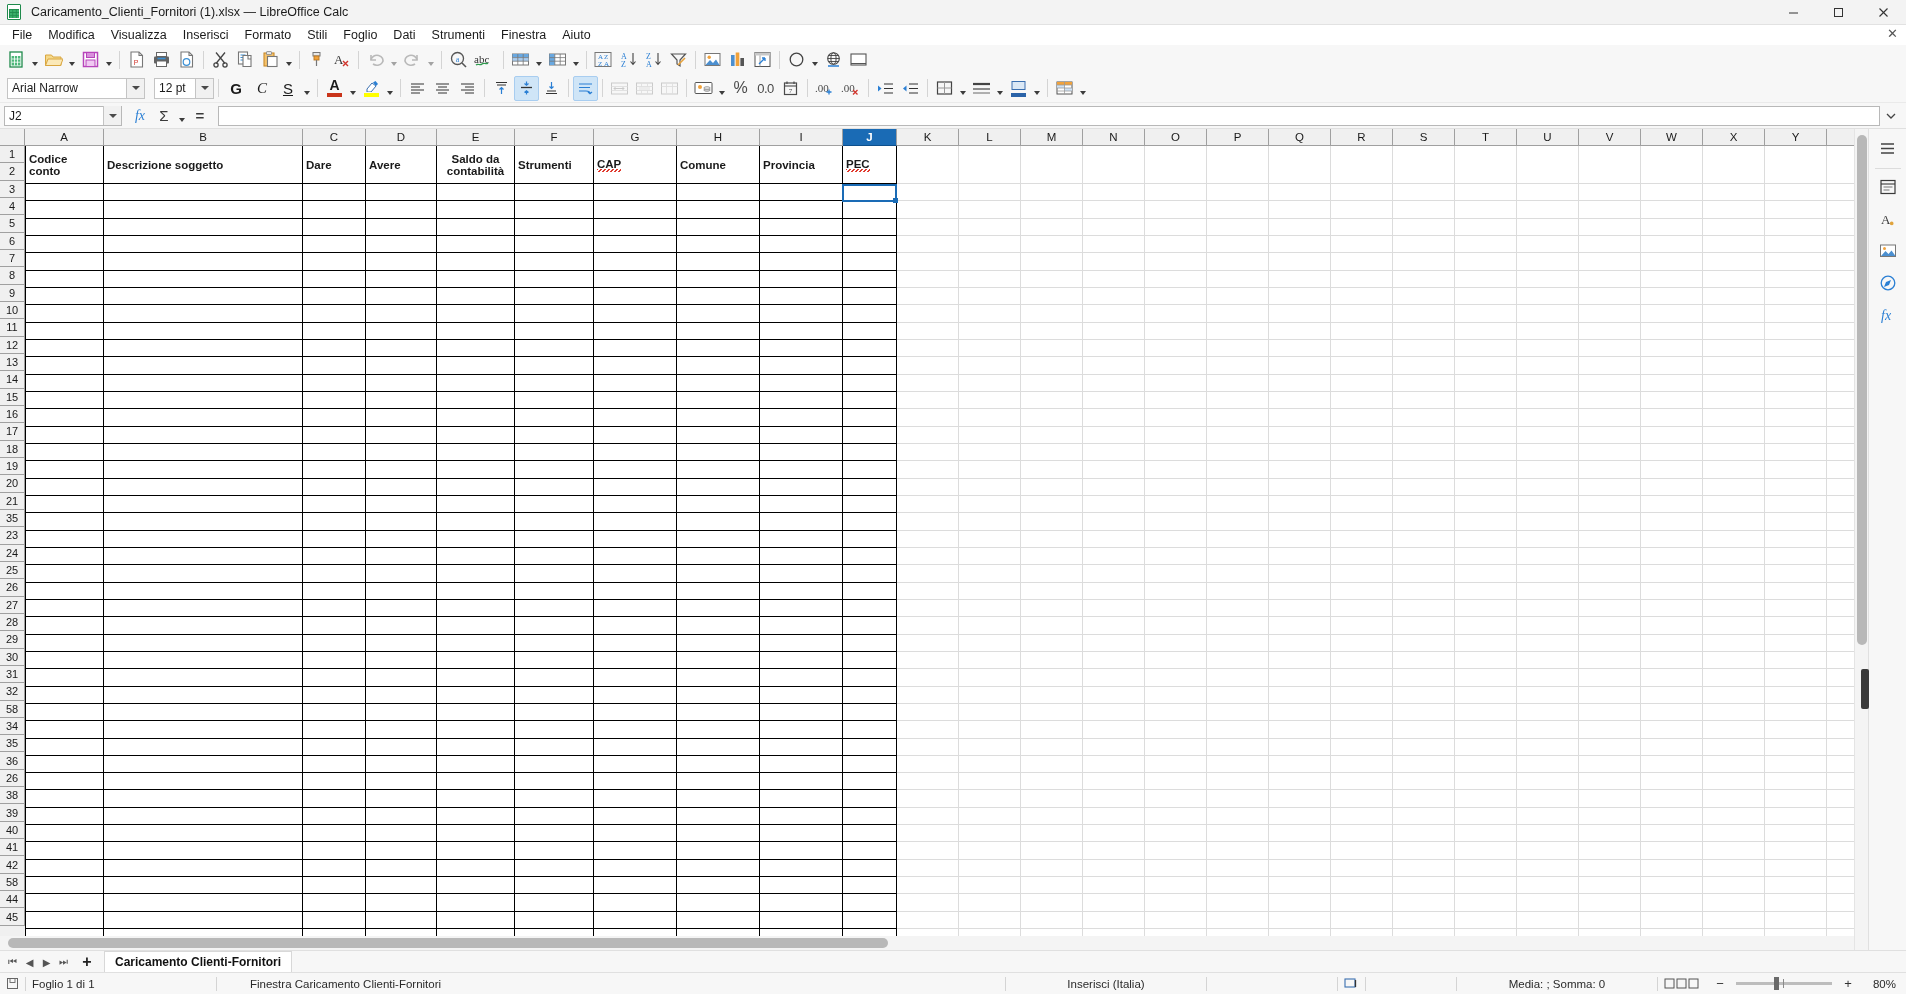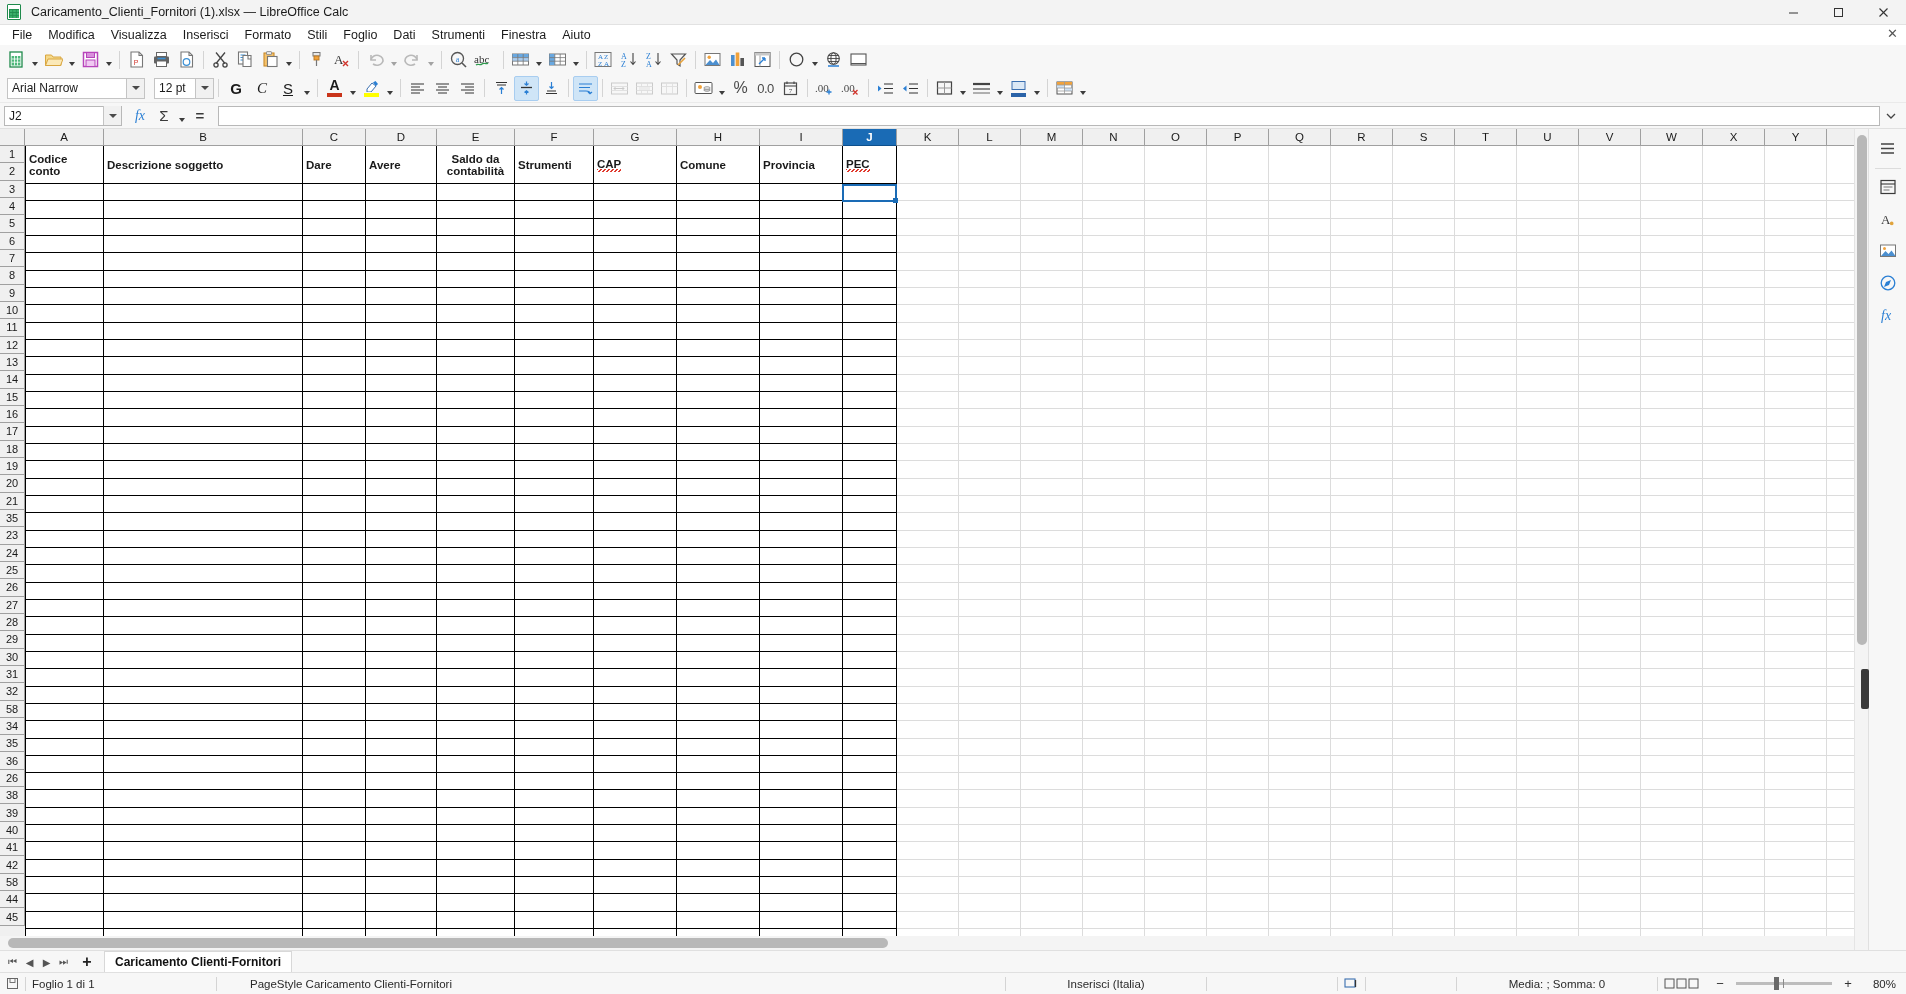--- a/index.html
+++ b/index.html
@@ -2200,21 +2200,21 @@
       <svg width="13" height="13" viewBox="0 0 13 13">
           <rect x="1.5" y="1.5" width="10" height="10" fill="none" stroke="#666" stroke-width="1"></rect>
           <rect x="4" y="1.5" width="5" height="4" fill="none" stroke="#666" stroke-width="0.9"></rect>
         </svg>
     </div>
     <div class="st-div"></div>
     <div class="st-sec" style="width:190px">Foglio 1 di 1</div>
     <div class="st-div"></div>
     <div class="st-sec" style="width:265px"></div>
     <div class="st-sec" style="width:0"></div>
-    <div class="st-sec" style="margin-left:-250px">PageStyle  Caricamento Clienti-Fornitori</div>
+    <div class="st-sec" style="margin-left:-250px">Finestra  Caricamento Clienti-Fornitori</div>
     <div class="st-div" style="margin-left:auto"></div>
     <div class="st-sec" style="width:200px;justify-content:center">Inserisci (Italia)</div>
     <div class="st-div"></div>
     <div class="st-sec" style="width:130px"></div>
     <div class="st-div"></div>
     <div class="st-sec">
       <svg width="15" height="13" viewBox="0 0 15 13">
           <rect x="1" y="2" width="10" height="8" fill="none" stroke="#3a6fb0" stroke-width="1.1"></rect>
           <path d="M11.5 3v7" stroke="#333" stroke-width="1.3"></path>
         </svg>

